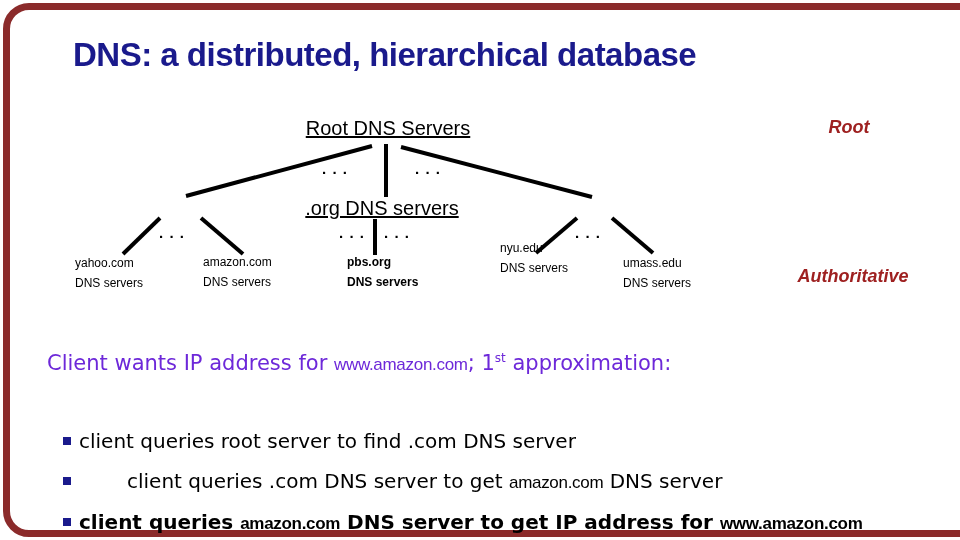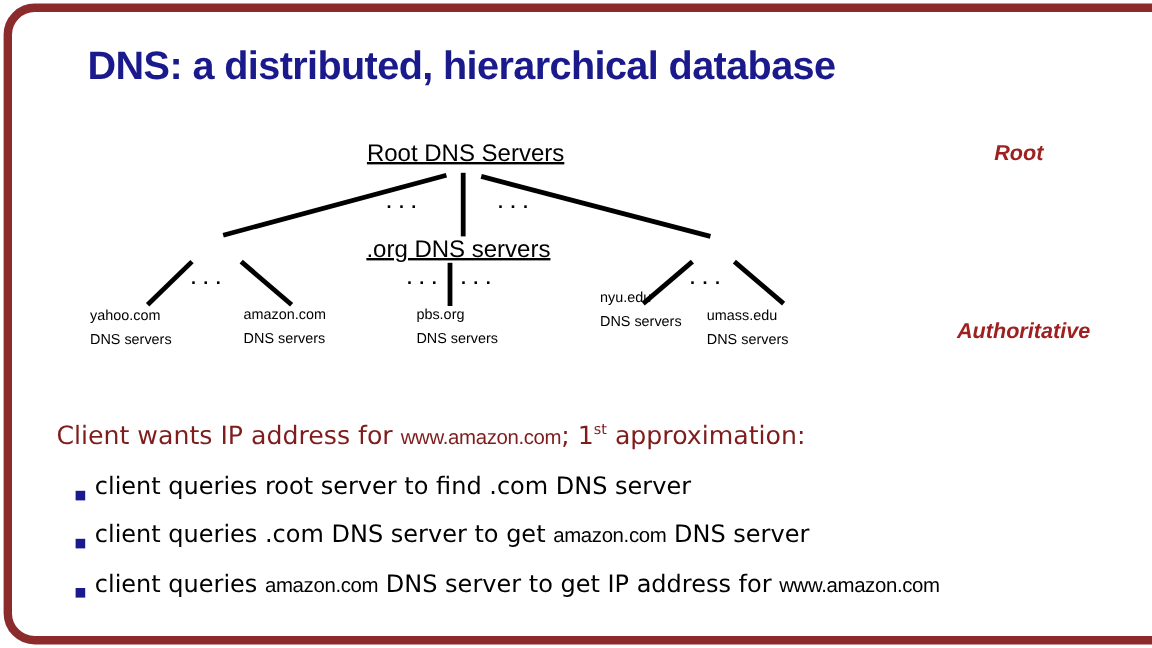--- a/index.html
+++ b/index.html
@@ -49,36 +49,37 @@
     font-style: italic; font-weight: 600;
     font-size: 18px;
     color: #9e2020;
     white-space: nowrap;
   }
   #tree-lines { position: absolute; left: 0; top: 0; pointer-events: none; }
   #lead {
     position: absolute; left: 47px; top: 351px;
     font-family: "DejaVu Sans", sans-serif;
     font-size: 21px;
-    color: #7f1d1d;
+    color: #6d28d9;
     white-space: nowrap;
   }
   #lead sup { font-size: 12px; }
   .code {
     font-family: "Liberation Sans", sans-serif;
     font-size: 17px;
     letter-spacing: -0.3px;
   }
   .bullet {
     position: absolute; left: 63px;
-    display: flex; align-items: flex-end;
+    display: flex; align-items: flex-start;
     font-family: "DejaVu Sans", sans-serif;
     font-size: 20px;
     color: #000;
     white-space: nowrap;
+    margin-top: 36px;
   }
   .marker {
     display: inline-block;
     width: 8px; height: 8px;
     background: #1a1a8c;
     margin: 8px 8px 0 0;
     flex: 0 0 auto;
   }
 </style>
 </head>
@@ -114,43 +115,43 @@
   <div class="dots" style="left:588px; top:224px;">. . .</div>
 
   <div class="leaf" style="left:75px; top:253px;">
     <div>yahoo.com</div>
     <div>DNS servers</div>
   </div>
   <div class="leaf" style="left:203px; top:252px;">
     <div>amazon.com</div>
     <div>DNS servers</div>
   </div>
-  <div class="leaf" style="left:347px; top:252px;">
+  <div class="leaf" style="left:347px; top:252px;font-weight:bold;">
     <div>pbs.org</div>
     <div>DNS servers</div>
   </div>
   <div class="leaf" style="left:500px; top:238px;">
     <div>nyu.edu</div>
     <div>DNS servers</div>
   </div>
-  <div class="leaf" style="left:589px; top:253px;">
+  <div class="leaf" style="left:623px; top:253px;">
     <div>umass.edu</div>
     <div>DNS servers</div>
   </div>
 
   <div class="sidelabel" style="left:849px; top:117px;">Root</div>
   <div class="sidelabel" style="left:853px; top:266px;">Authoritative</div>
 
   <div id="lead"><span>Client wants IP address for </span><span class="code">www.amazon.com</span><span>; 1</span><sup>st</sup><span> approximation:</span></div>
 
   <div class="bullet" style="top:393px;">
     <span class="marker"></span>
     <span><span>client queries root server to find .com DNS server</span><span class="code"></span><span></span><span class="code"></span></span>
   </div>
-  <div class="bullet" style="top:433px;">
+  <div class="bullet" style="top:433px;gap:48px;">
     <span class="marker"></span>
     <span><span>client queries .com DNS server to get </span><span class="code">amazon.com</span><span> DNS server</span><span class="code"></span></span>
   </div>
-  <div class="bullet" style="top:474px;">
+  <div class="bullet" style="top:474px;font-weight:bold;">
     <span class="marker"></span>
     <span><span>client queries </span><span class="code">amazon.com</span><span> DNS server to get  IP address for </span><span class="code">www.amazon.com</span></span>
   </div>
 </div>
 
 </body></html>

